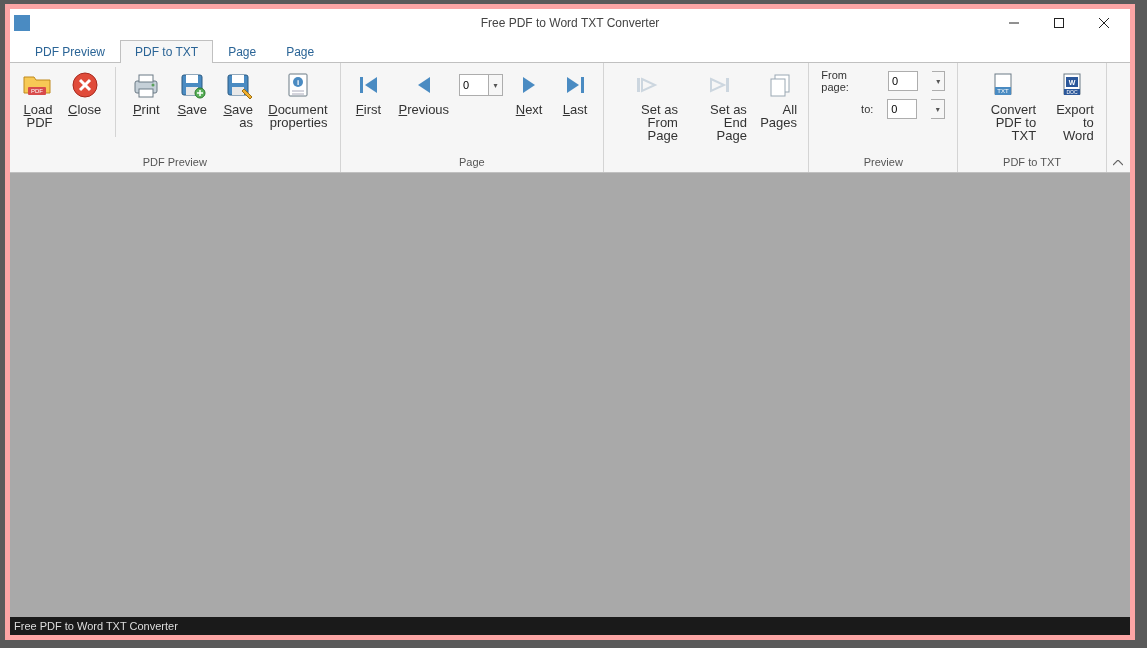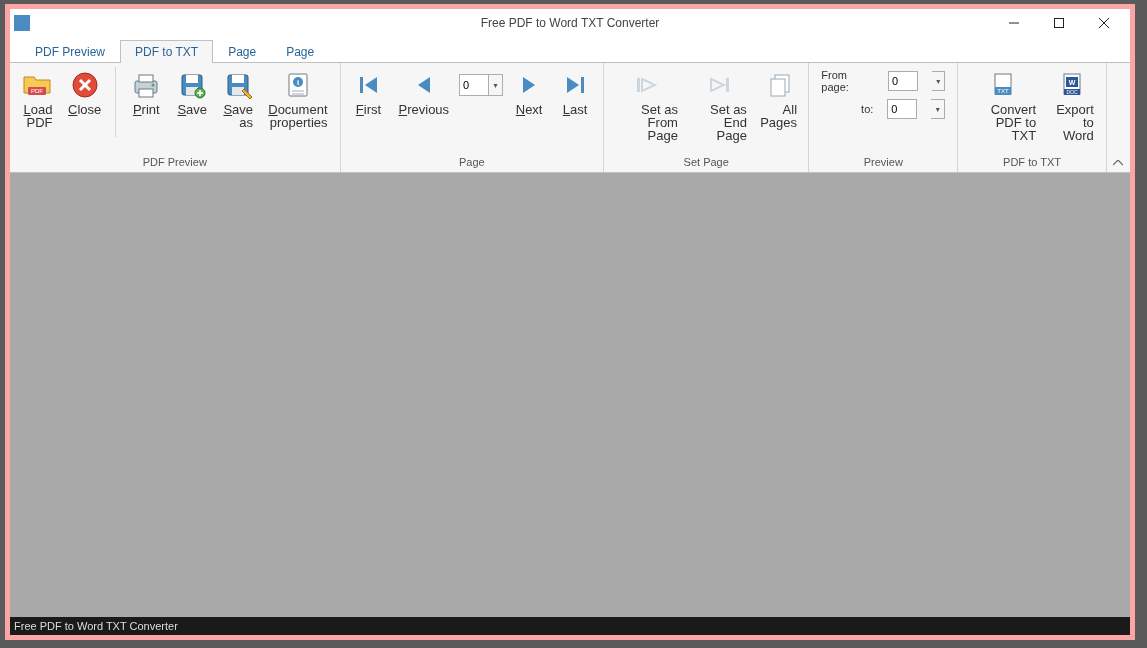--- a/index.html
+++ b/index.html
@@ -220,21 +220,20 @@
         <div class="btn">
           <div class="btn-icon">
               <svg width="28" height="26">
                 <rect x="10" y="3" width="14" height="17" fill="#fff" stroke="#9aa8b3"></rect>
                 <rect x="6" y="7" width="14" height="17" fill="#fff" stroke="#9aa8b3"></rect>
               </svg>
             </div>
           <div class="btn-label">All<br>Pages</div>
         </div>
       </div>
-      <div class="group-title">Set Page</div>
     </div>
 
     <div class="group">
       <div class="group-body">
         <div class="settings-body">
           <div class="setting-row">
             <label>From page:</label>
             <input type="text" value="0" style="">
             <div class="drop">▾</div>
           </div>

